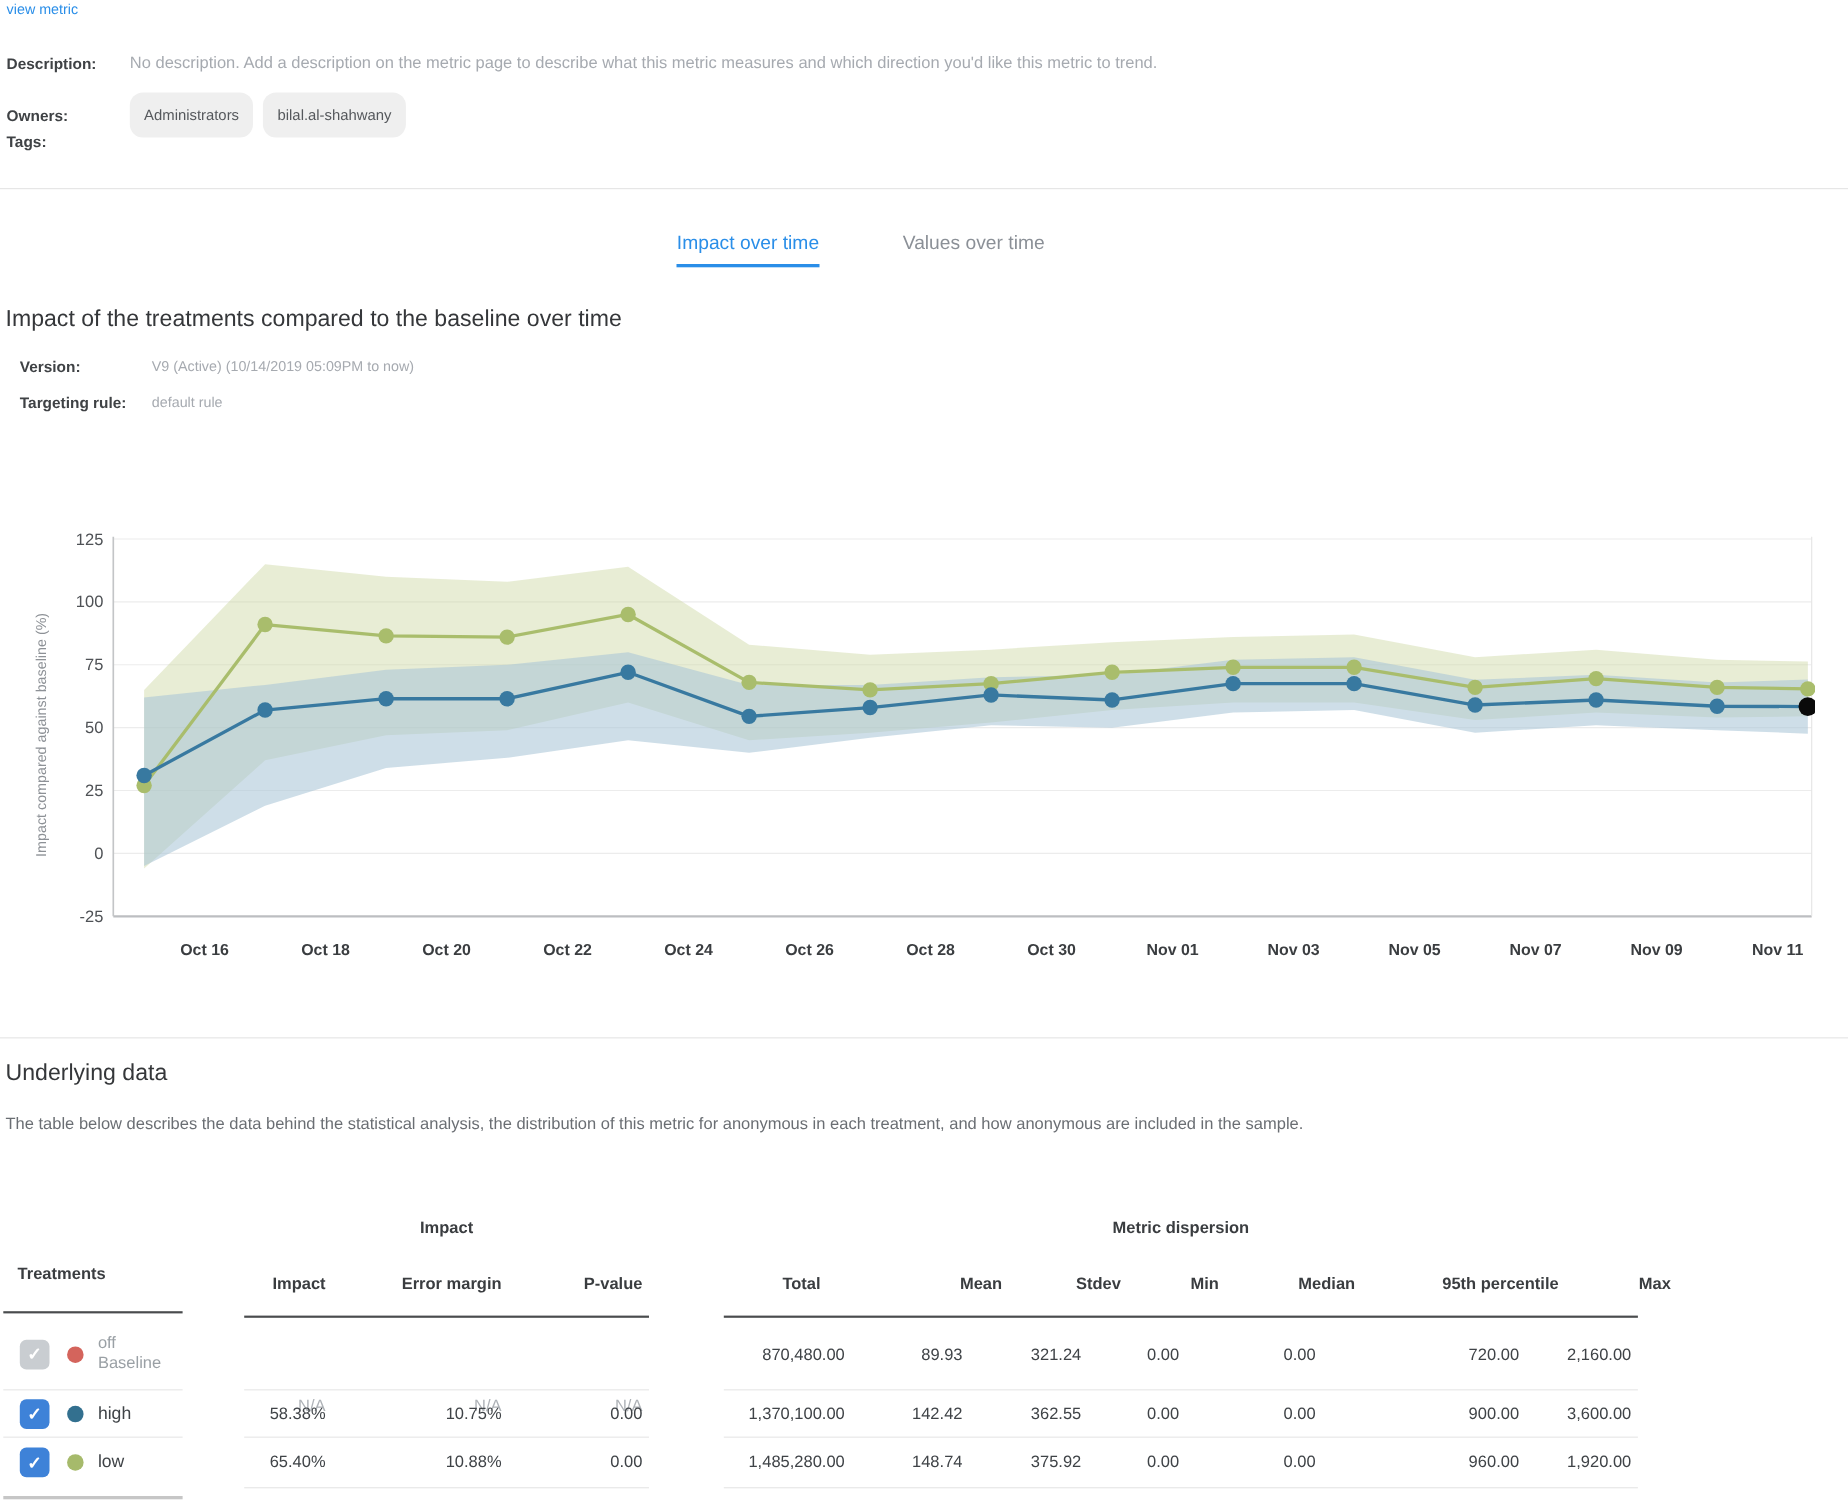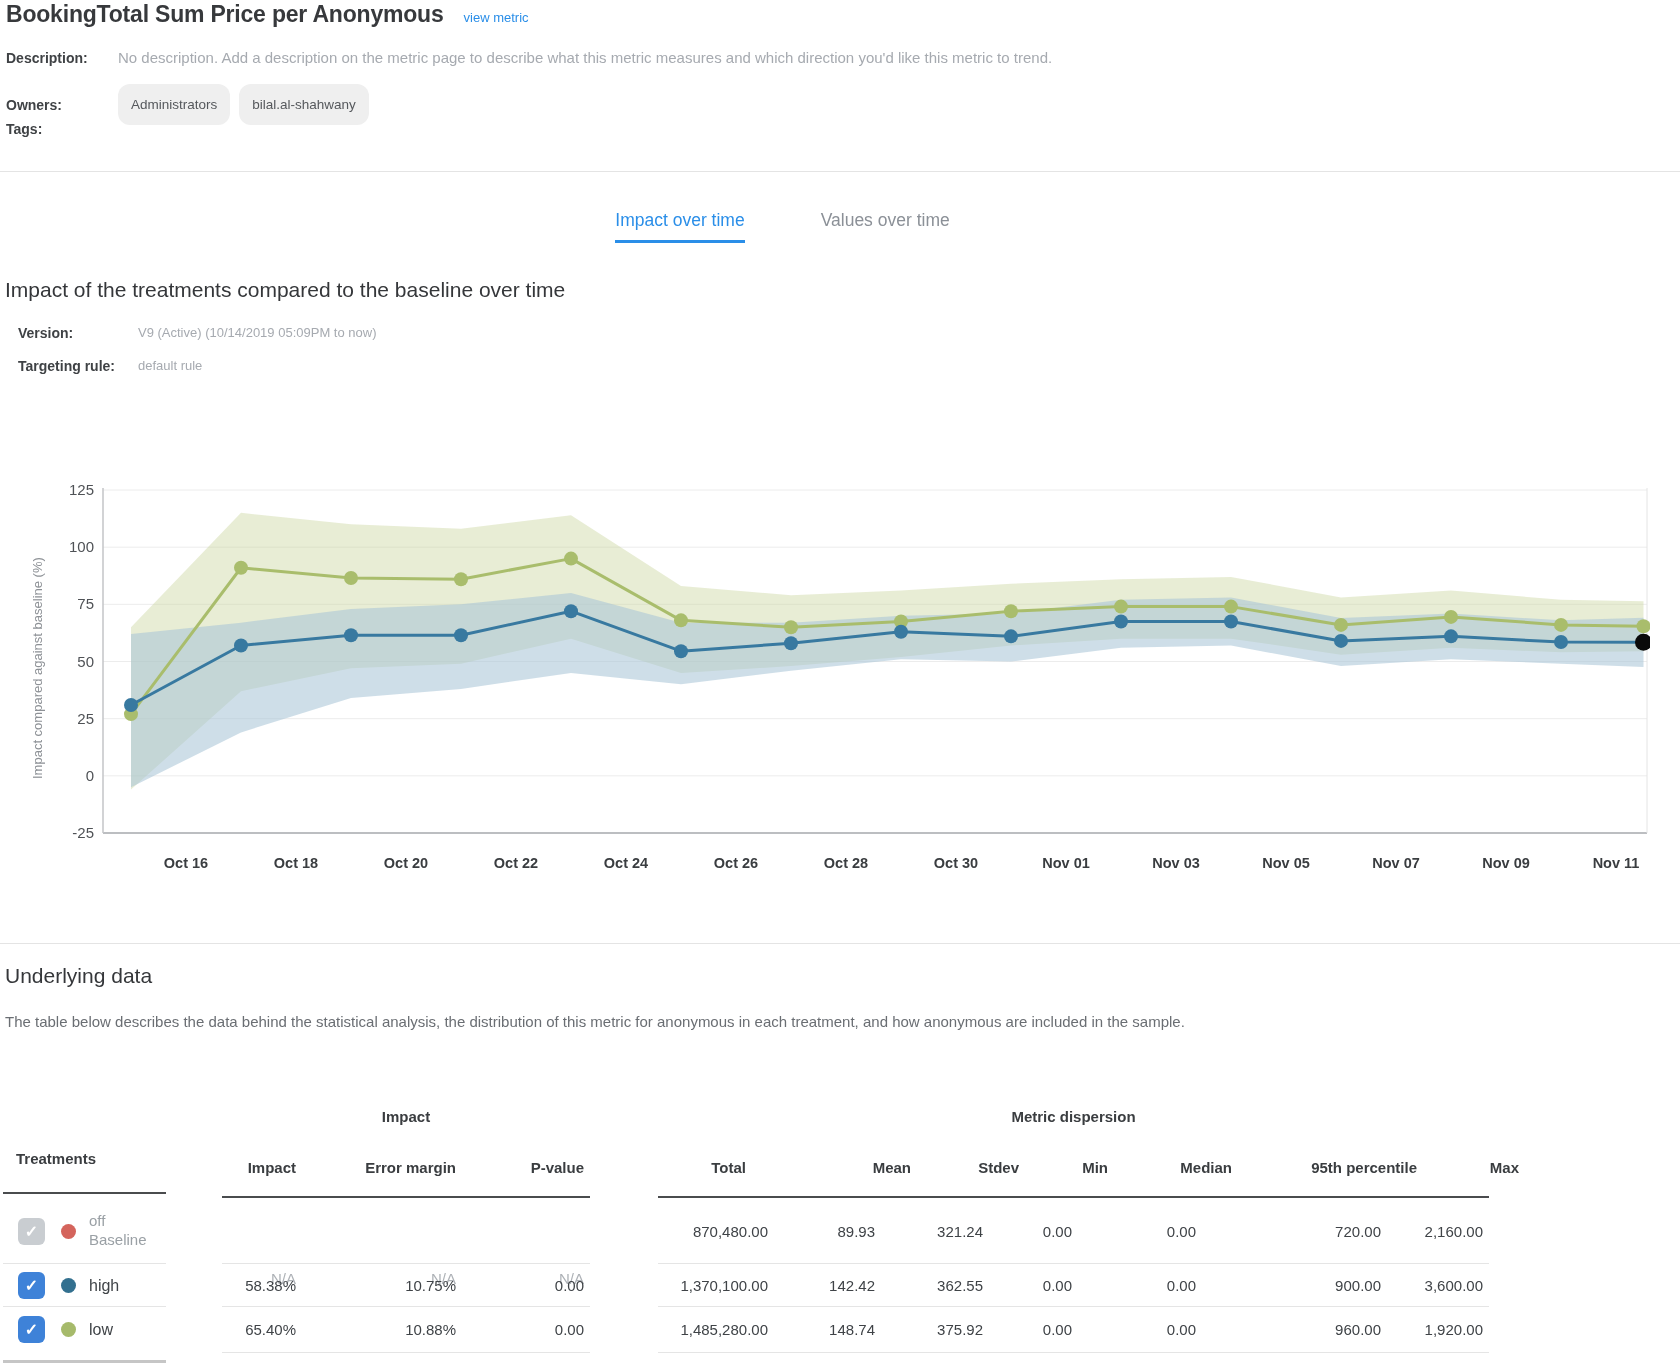--- a/index.html
+++ b/index.html
@@ -50,21 +50,20 @@
   .tlabel { margin-left:13px; font-size:16px; color:#3f4347; line-height:1.25; }
   .tlabel.muted { color:#9aa0a5; font-size:15px; }
   .cgrid { position:absolute; display:grid; align-items:center; }
   .cgrid .cc { text-align:right; padding-right:6px; font-size:15px; color:#3f4347; }
   .cgrid .cc.muted { color:#aeb2b7; }
 </style>
 </head>
 <body>
 
 <div class="title-row">
-  <span class="page-title">BookingTotal Sum Price per Anonymous</span>
   <span class="view-metric">view metric</span>
 </div>
 
 <div class="meta-row" style="top:49px;">
   <span class="meta-label">Description:</span>
   <span class="meta-value">No description. Add a description on the metric page to describe what this metric measures and which direction you'd like this metric to trend.</span>
 </div>
 <div class="meta-row" style="top:84px;">
   <span class="meta-label">Owners:</span>
   <span id="owner-pills" style="display:flex;">

